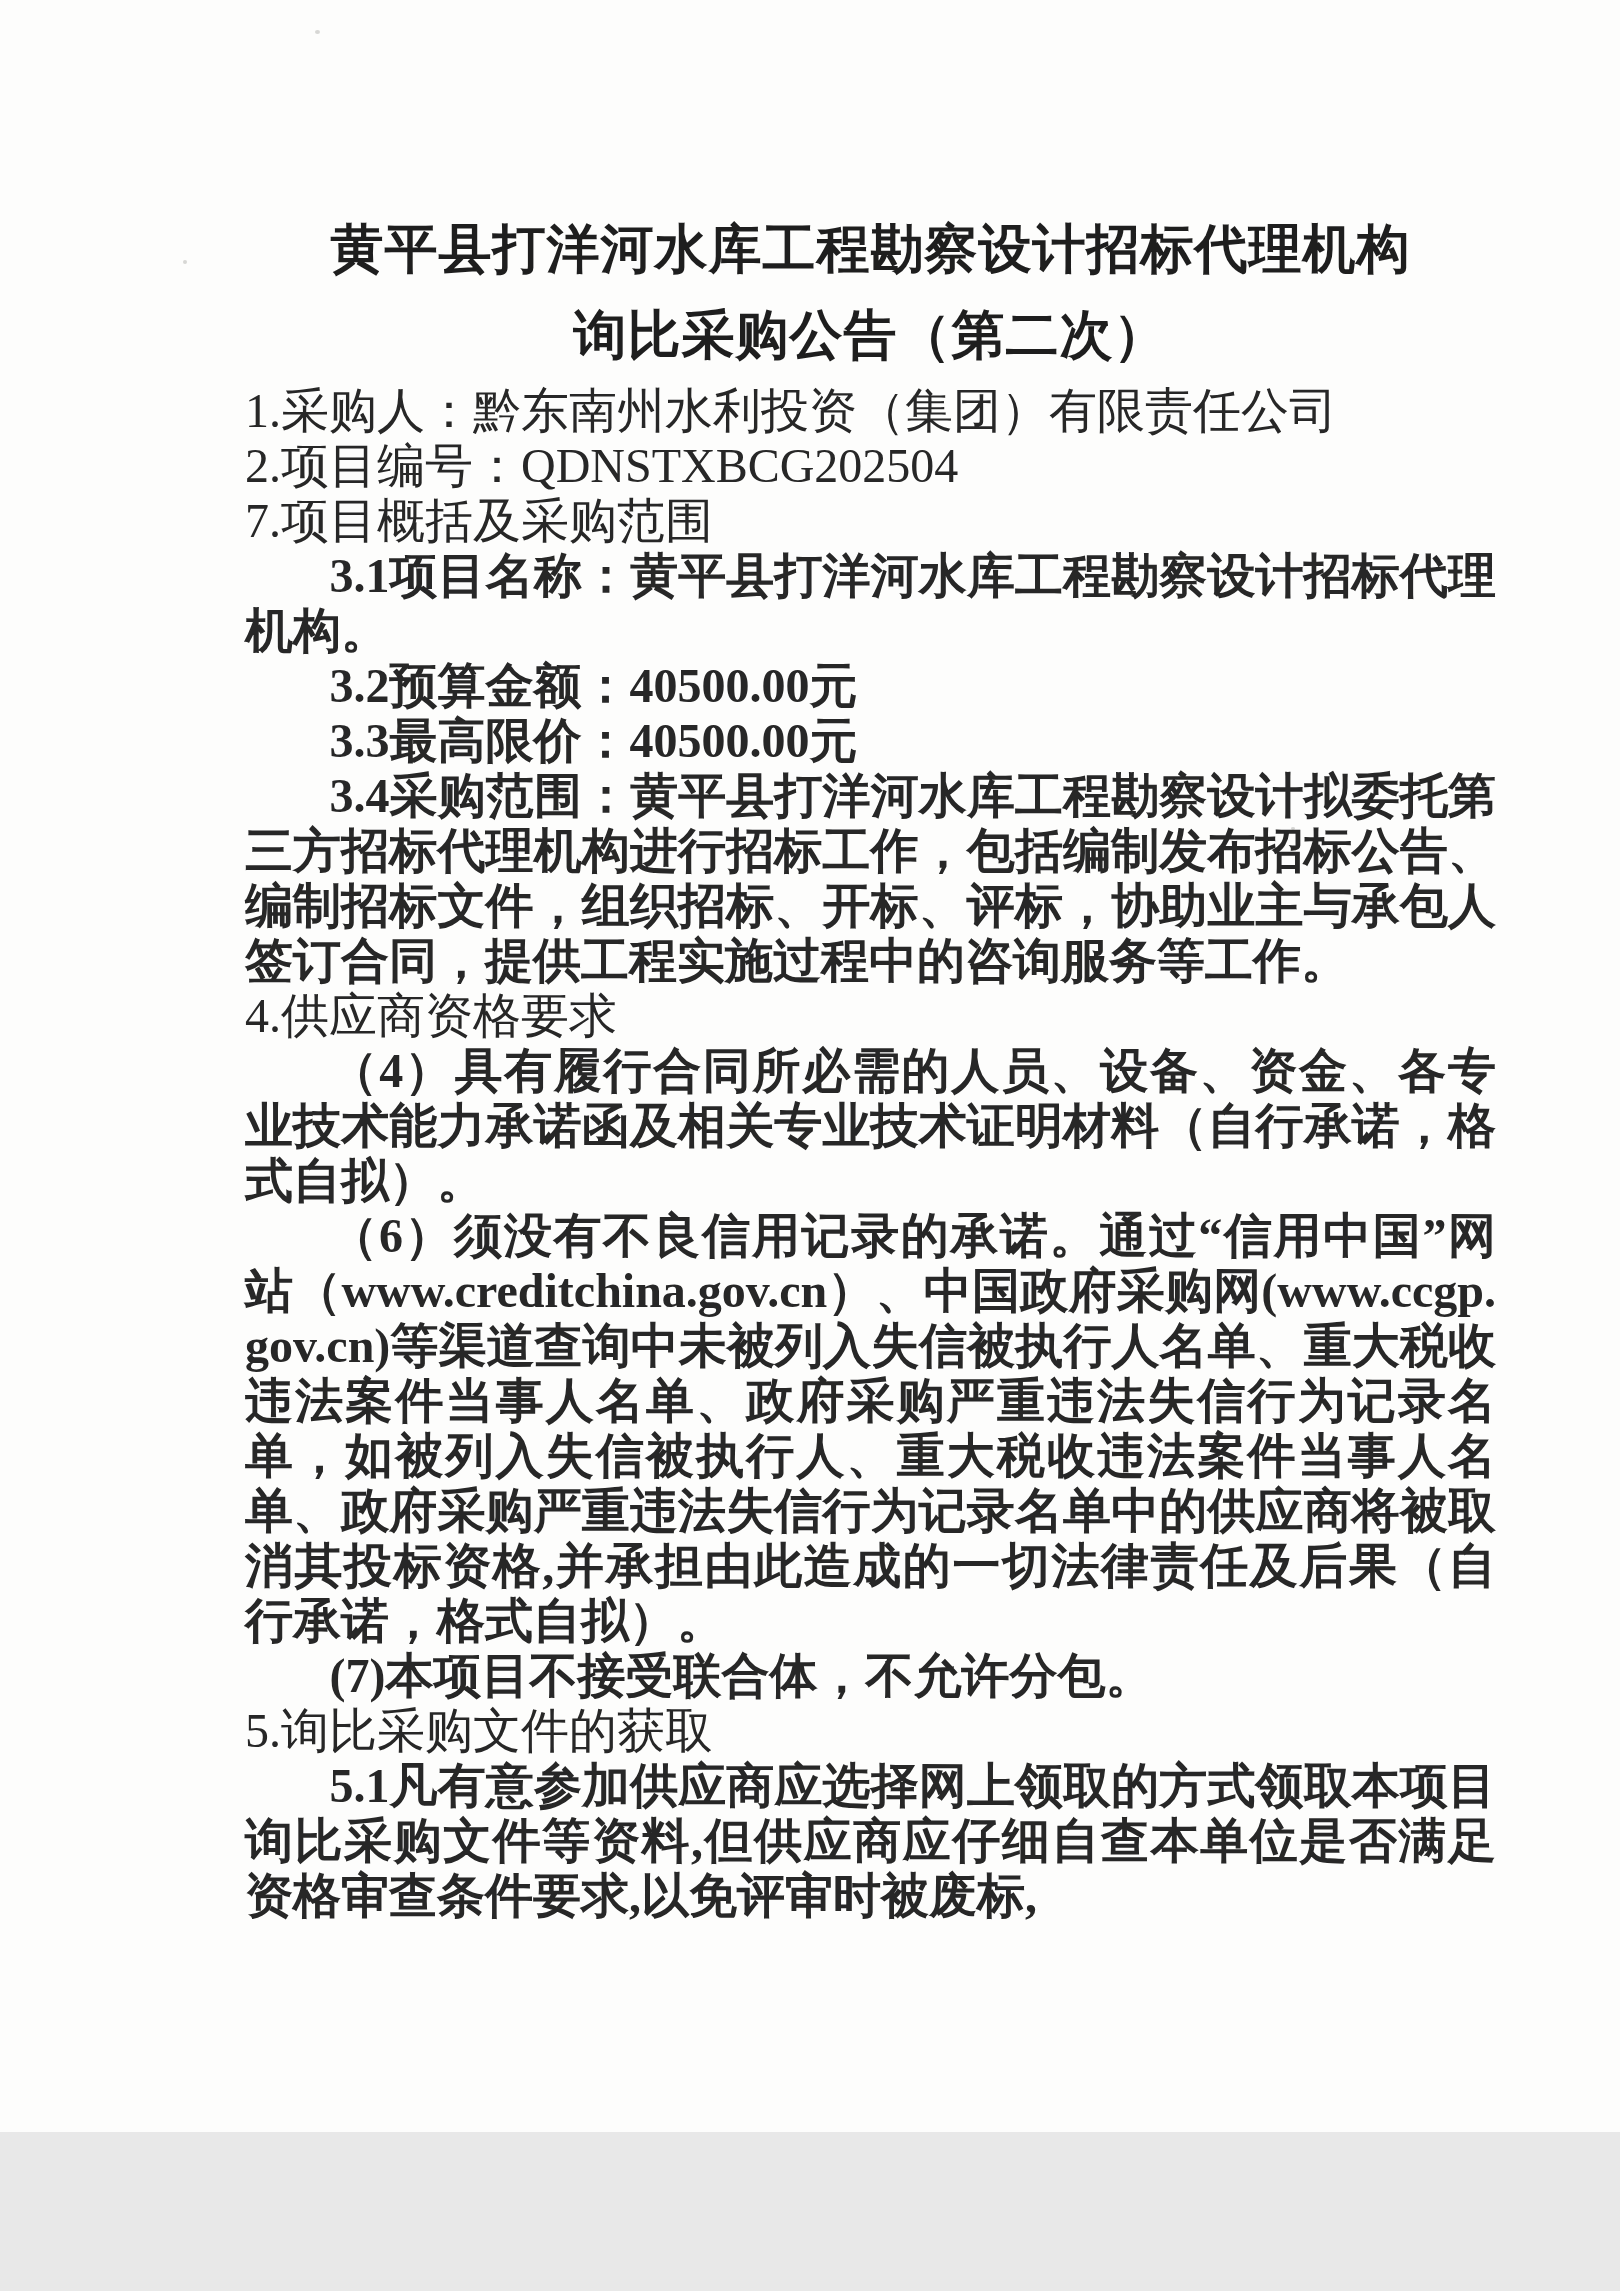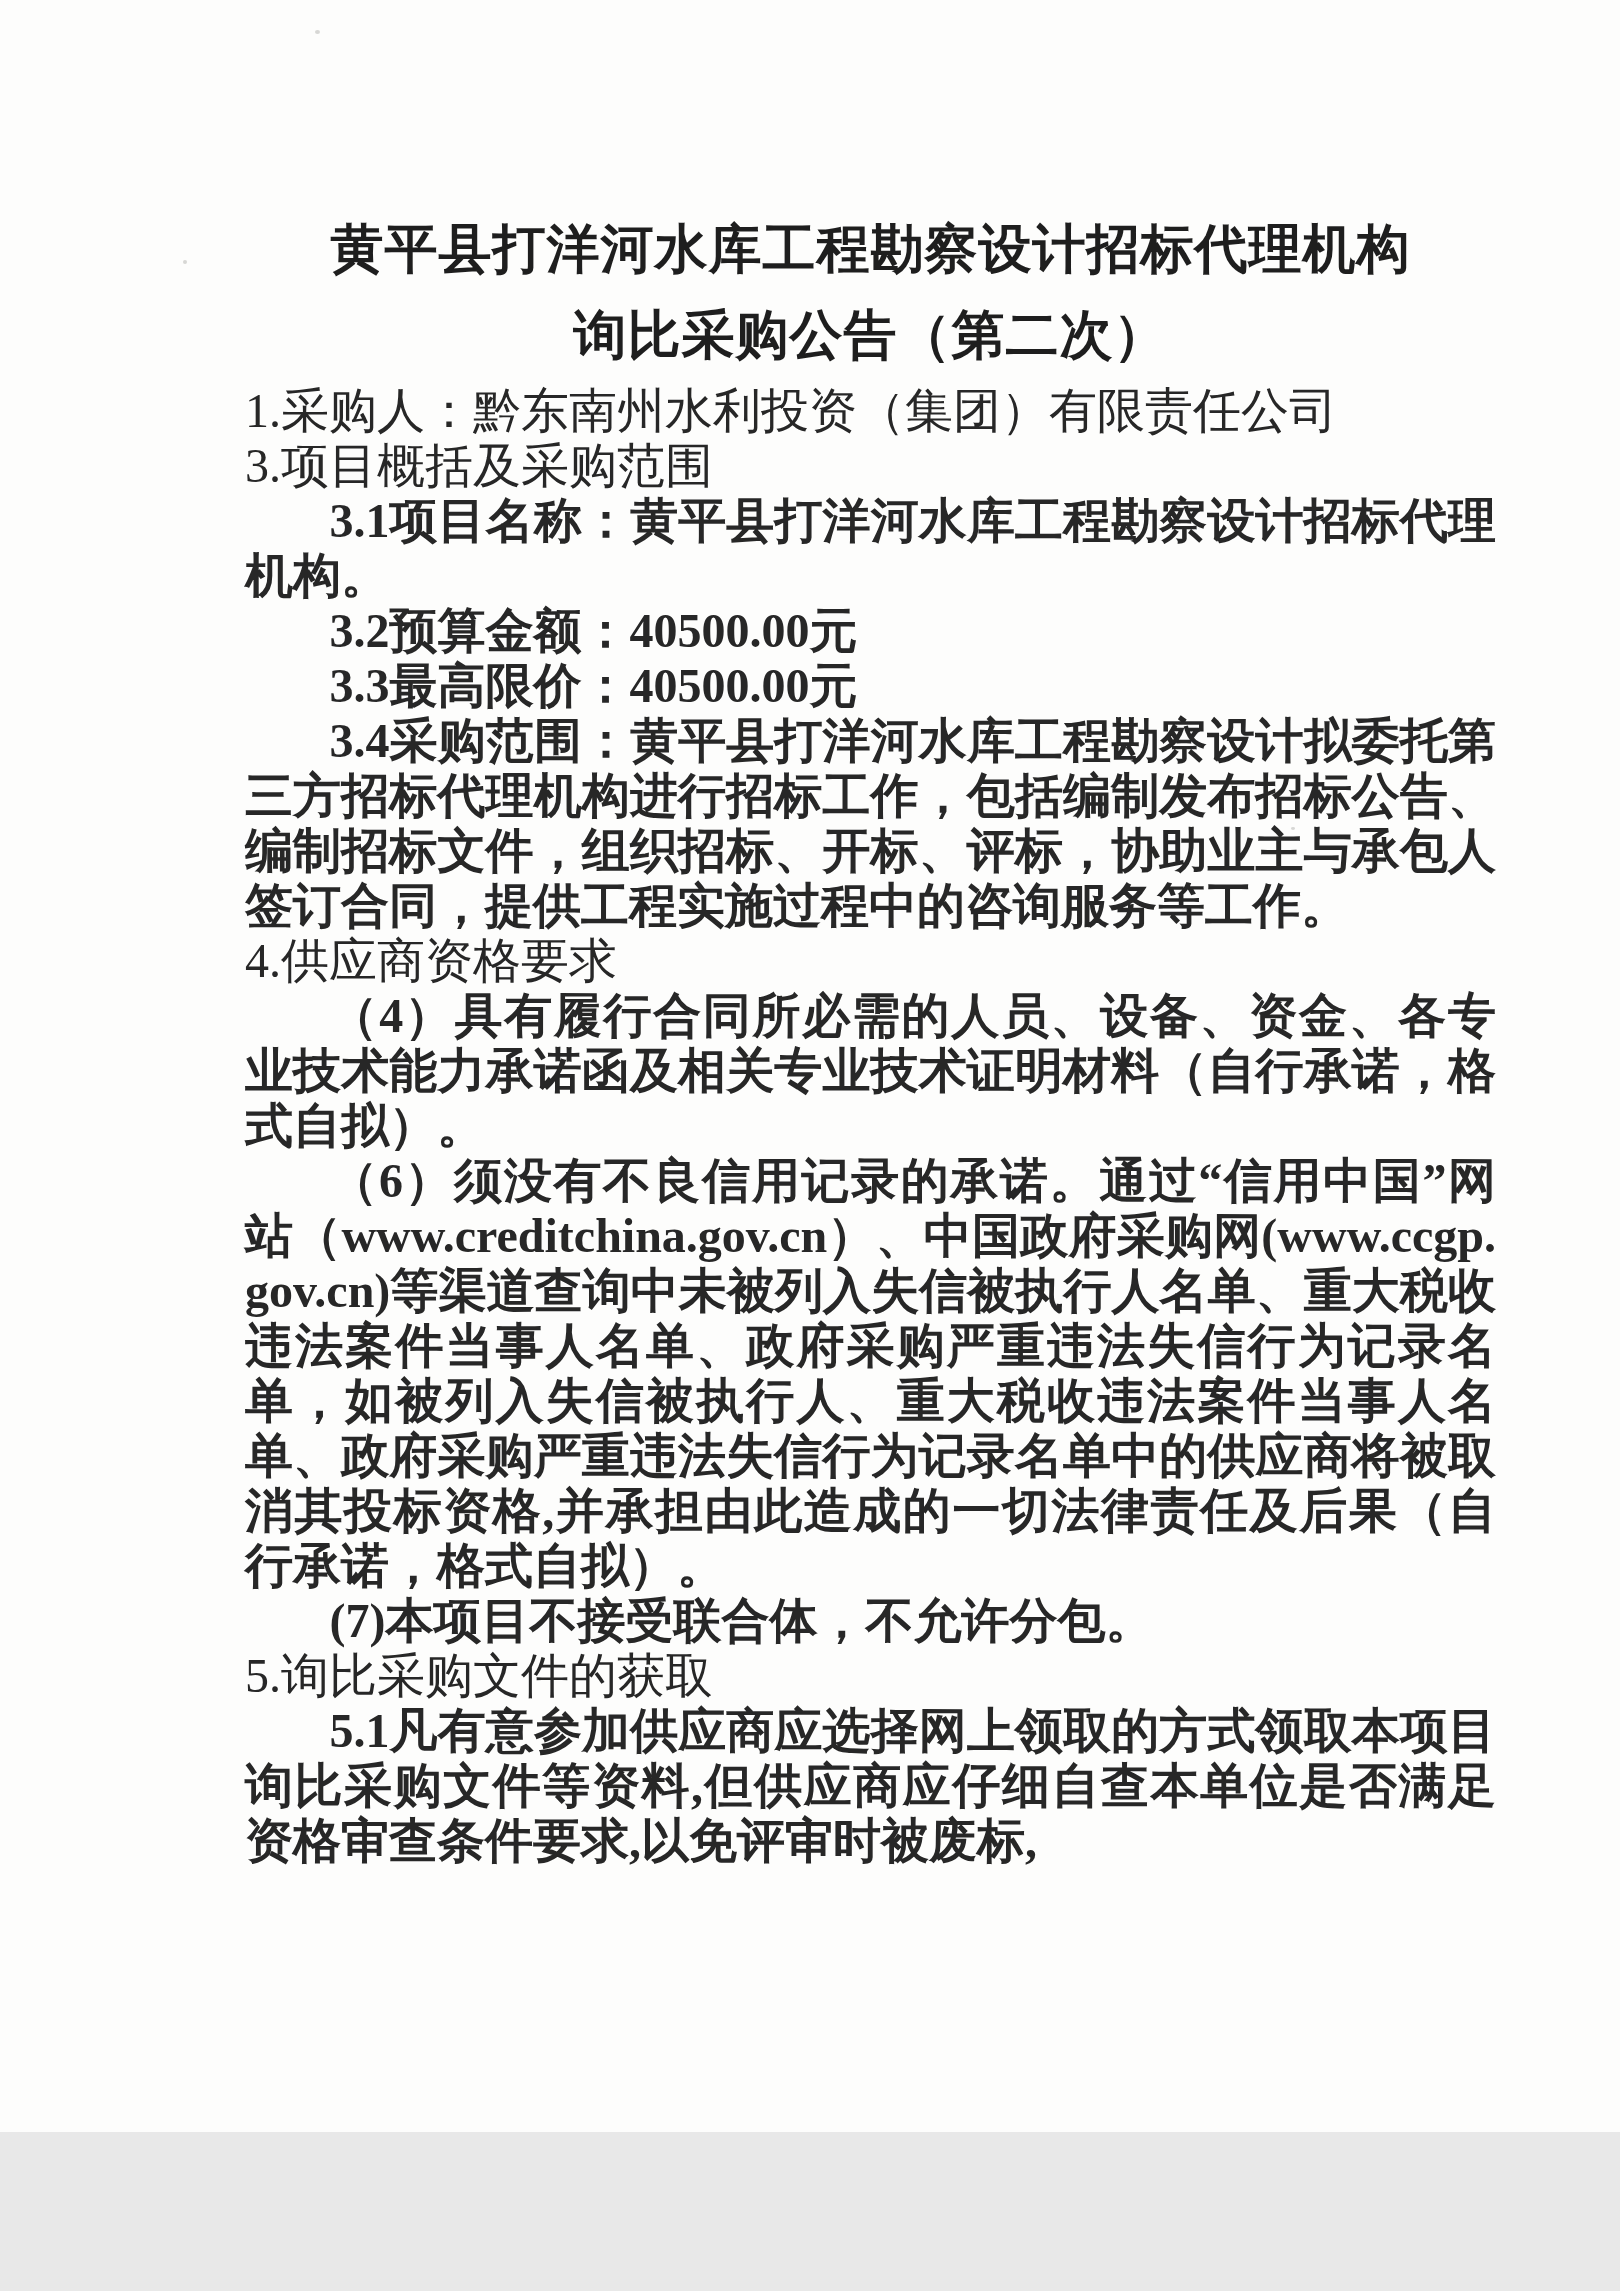--- a/index.html
+++ b/index.html
@@ -66,22 +66,23 @@
   <div class="content">
 
     <div class="title title-1">黄平县打洋河水库工程勘察设计招标代理机构</div>
 
     <div class="title title-2">询比采购公告（第二次）</div>
 
     <div class="body-text">
 
       <p class="para">1.采购人：黔东南州水利投资（集团）有限责任公司</p>
 
+      <p class="para">2.项目编号：QDNSTXBCG202504</p>
 
-      <p class="para">3.项目概括及采购范围</p>
+      <p class="para">7.项目概括及采购范围</p>
 
       <p class="para p-indent">3.1项目名称：黄平县打洋河水库工程勘察设计招标代理机构。</p>
 
       <p class="para p-indent">3.2预算金额：40500.00元</p>
 
       <p class="para p-indent">3.3最高限价：40500.00元</p>
 
       <p class="para p-indent">3.4采购范围：黄平县打洋河水库工程勘察设计拟委托第三方招标代理机构进行招标工作，包括编制发布招标公告、编制招标文件，组织招标、开标、评标，协助业主与承包人签订合同，提供工程实施过程中的咨询服务等工作。</p>
 
       <p class="para">4.供应商资格要求</p>

